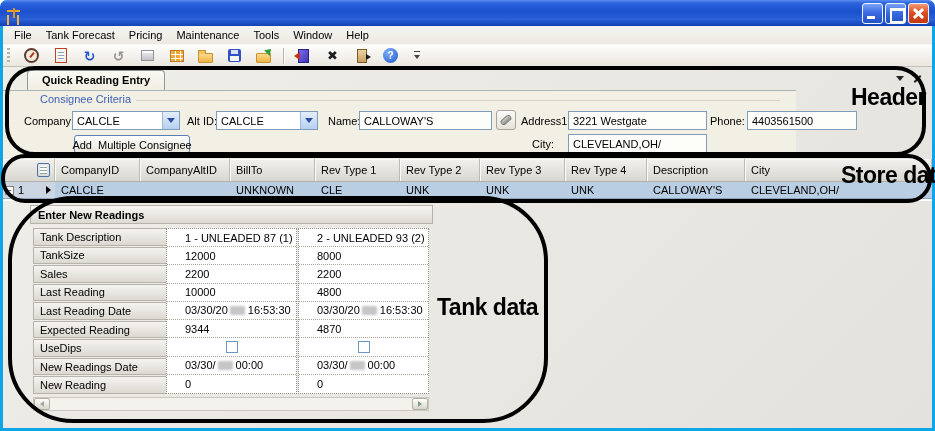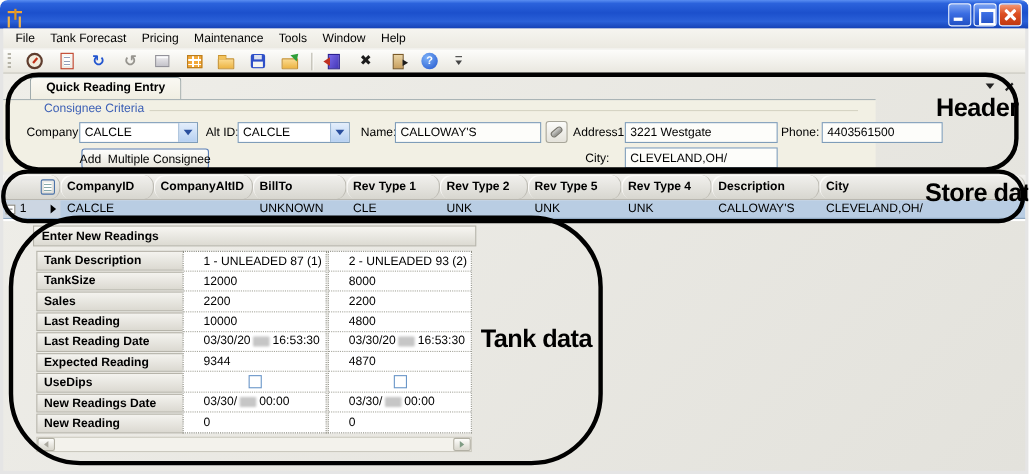--- a/index.html
+++ b/index.html
@@ -1,17 +1,17 @@
 <!DOCTYPE html>
 <html><head>
 <meta charset="utf-8">
 <style>
   html,body{margin:0;padding:0;background:#fff;font-family:"Liberation Sans",sans-serif;}
   *{box-sizing:border-box;}
-  #win{position:relative;width:935px;height:431px;background:#e5e5e5;border-radius:7px 7px 0 0;overflow:hidden;font-size:11px;color:#000;}
+  #win{position:relative;width:935px;height:431px;background:#0ea5e9;border-radius:7px 7px 0 0;overflow:hidden;font-size:11px;color:#000;}
 
   
   .titlebar{position:absolute;left:0;top:0;width:935px;height:26px;
     background:linear-gradient(180deg,#5a8ef2 0%,#2b62dc 12%,#1c50cc 45%,#2a60d8 75%,#1440b4 100%);
     border-radius:7px 7px 0 0;display:flex;align-items:center;}
   .i-scale{position:relative;width:15px;height:13px;margin-left:6px;}
   .i-scale::before{content:"";position:absolute;left:1px;right:1px;top:3px;height:2px;background:#f2a42e;}
   .i-scale::after{content:"";position:absolute;left:7px;top:1px;width:2px;height:10px;background:#e0941e;
     box-shadow:-6px 7px 0 0 #f2b446,4px 7px 0 0 #f2b446;}
   .win-controls{position:absolute;right:6px;top:3px;display:flex;gap:2px;}
@@ -84,36 +84,36 @@
   .combo-btn{width:17px;height:17px;background:linear-gradient(180deg,#e3eefc,#b6d0f1);border-left:1px solid #9ebad8;display:flex;align-items:center;justify-content:center;cursor:default;}
   .carr{width:0;height:0;border-left:4px solid transparent;border-right:4px solid transparent;border-top:5px solid #2a4f9e;}
   .eraserbtn{position:absolute;width:20px;height:20px;border:1px solid #a8a69a;border-radius:3px;background:linear-gradient(180deg,#fcfcfa,#e4e2da);display:flex;align-items:center;justify-content:center;cursor:default;}
   .i-eraser{width:12px;height:6px;background:linear-gradient(180deg,#cfcfcb,#8f8f8b);border:1px solid #77756d;border-radius:3px;transform:rotate(-40deg);}
   .xpbtn{position:absolute;height:19px;border:1px solid #5a7fb8;border-radius:3px;background:linear-gradient(180deg,#fefefc,#e8e6dc);font:11px "Liberation Sans",sans-serif;display:flex;align-items:center;justify-content:center;cursor:default;white-space:pre;}
 
   
   .grid{position:absolute;left:0;top:92px;width:929px;height:42px;background:#fff;}
   .ghead,.grow{display:grid;grid-template-columns:52px 85px 90px 85px 85px 80px 85px 82px 98px 1fr;}
   .ghead{height:23px;background:linear-gradient(180deg,#f2f1ee,#d7d6cf);border-bottom:1px solid #b2b0a8;}
-  .ghead .gc{display:flex;align-items:center;padding-left:6px;font-weight:bold;border-right:1px solid #bdbbb3;box-shadow:inset 1px 1px 0 #fbfaf8;cursor:default;border-radius:10px;}
+  .ghead .gc{display:flex;align-items:center;padding-left:6px;font-weight:normal;border-right:1px solid #bdbbb3;box-shadow:inset 1px 1px 0 #fbfaf8;cursor:default;}
   .ghead .gc0{justify-content:flex-end;padding-right:4px;}
   .i-gridprop{width:13px;height:14px;background:#fff;border:1px solid #4a72a8;border-radius:2px;padding:2px;background-clip:content-box;
     background-image:repeating-linear-gradient(180deg,#8aa 0 1px,transparent 1px 3px);cursor:default;}
   .grow{height:17px;background:#b9cde3;border-bottom:1px solid #8ba3bd;cursor:default;}
   .grow .gc{display:flex;align-items:center;padding-left:6px;overflow:hidden;white-space:nowrap;}
   .grow .gc0{background:#ccd6e2;padding-left:2px;gap:4px;}
   .expand{width:9px;height:9px;border:1px solid #84827a;background:#fff;display:flex;align-items:center;justify-content:center;cursor:default;}
   .expand::before{content:"\2212";font-size:8px;line-height:7px;}
   .rowarr{width:0;height:0;border-left:5px solid #000;border-top:4px solid transparent;border-bottom:4px solid transparent;margin-left:18px;}
 
   
   .rtitle{position:absolute;left:27px;top:138px;width:403px;height:19px;background:linear-gradient(180deg,#f7f6f2,#dcdad2);
     border:1px solid #b6b4aa;display:flex;align-items:center;padding-left:7px;font-weight:bold;}
   .rlabels{position:absolute;left:30px;top:161px;width:134px;height:166px;display:grid;grid-template-rows:repeat(9,1fr);row-gap:1px;}
-  .rlabel{background:linear-gradient(180deg,#f4f3ef,#dbd9d1);border:1px solid #b6b4aa;display:flex;align-items:center;padding-left:6px;font-weight:bold;text-align:center;}
+  .rlabel{background:linear-gradient(180deg,#f4f3ef,#dbd9d1);border:1px solid #b6b4aa;display:flex;align-items:center;padding-left:6px;font-weight:normal;text-align:center;}
   .rcol{position:absolute;top:161px;width:131px;height:166px;border:1px dotted #8f8f85;background:#fff;display:grid;grid-template-rows:repeat(9,1fr);}
   .rcol.c1{left:163px;}  .rcol.c2{left:295px;}
   .rcell{border-bottom:1px dotted #a6a69c;display:flex;align-items:center;padding-left:18px;overflow:hidden;white-space:nowrap;}
   .rcell:last-child{border-bottom:none;}
   .rcell.center{justify-content:center;padding-left:0;}
   .redact{display:inline-block;width:15px;height:9px;background:#c6c6c6;filter:blur(1.2px);border-radius:1px;margin:0 3px 0 2px;}
   .cbx{appearance:none;-webkit-appearance:none;width:12px;height:12px;border:1px solid #6a96c8;background:#fff;margin:0;cursor:default;}
   .hscroll{position:absolute;left:30px;top:330px;width:396px;height:14px;background:#f3f2ec;border:1px solid #cac8be;display:flex;justify-content:space-between;align-items:center;}
   .sbtn{width:16px;height:12px;background:linear-gradient(180deg,#fefefc,#d8d6cc);border:1px solid #b2b0a4;border-radius:2px;display:flex;align-items:center;justify-content:center;cursor:default;}
   .sarr-l{width:0;height:0;border-top:3px solid transparent;border-bottom:3px solid transparent;border-right:4px solid #aaa89e;}
@@ -235,21 +235,21 @@
     <div class="grid">
       <div class="ghead">
         <span class="gc gc0">
             <span class="i-gridprop"></span>
           </span>
         <span class="gc">CompanyID</span>
         <span class="gc">CompanyAltID</span>
         <span class="gc">BillTo</span>
         <span class="gc">Rev Type 1</span>
         <span class="gc">Rev Type 2</span>
-        <span class="gc">Rev Type 5</span>
+        <span class="gc">Rev Type 3</span>
         <span class="gc">Rev Type 4</span>
         <span class="gc">Description</span>
         <span class="gc">City</span>
       </div>
       <div class="grow">
         <span class="gc gc0">
           <span class="expand"></span>
           <span>1</span>
           <span class="rowarr"></span>
         </span>

